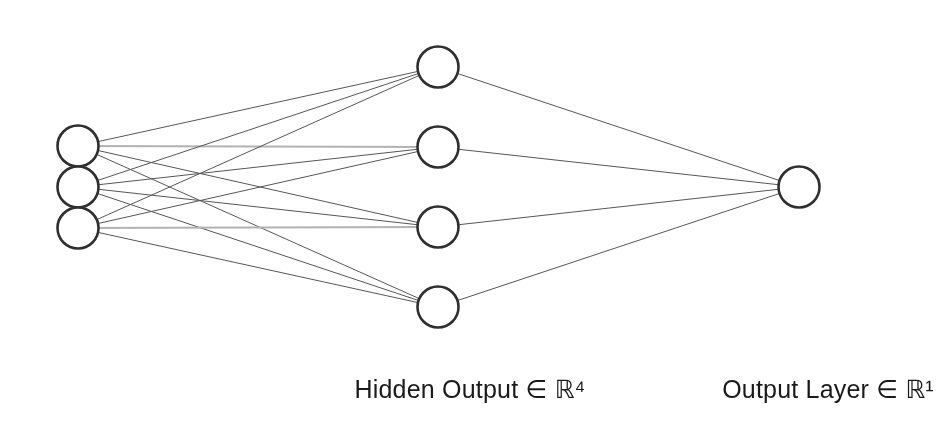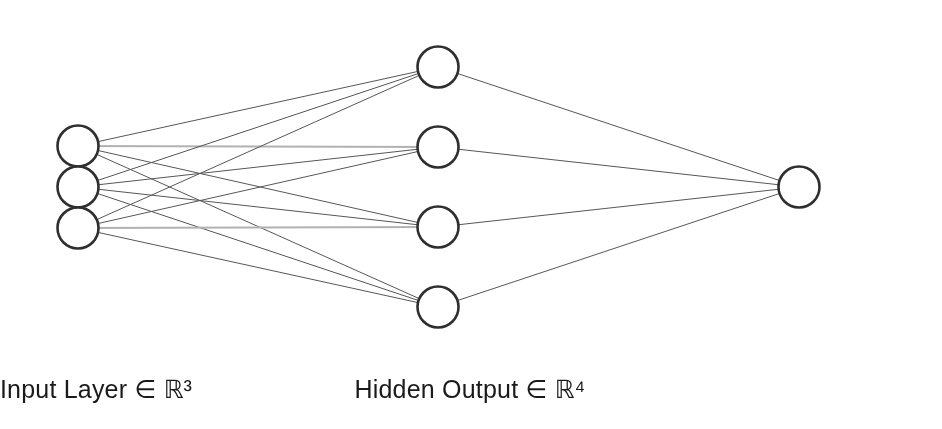--- a/index.html
+++ b/index.html
@@ -62,17 +62,17 @@
         <circle cx="78" cy="187" r="20.5" fill="#ffffff" stroke="#2f2f2f" stroke-width="2.6"></circle>
         <circle cx="78" cy="228" r="20.5" fill="#ffffff" stroke="#2f2f2f" stroke-width="2.6"></circle>
         <circle cx="438" cy="67" r="20.5" fill="#ffffff" stroke="#2f2f2f" stroke-width="2.6"></circle>
         <circle cx="438" cy="147" r="20.5" fill="#ffffff" stroke="#2f2f2f" stroke-width="2.6"></circle>
         <circle cx="438" cy="227" r="20.5" fill="#ffffff" stroke="#2f2f2f" stroke-width="2.6"></circle>
         <circle cx="438" cy="307" r="20.5" fill="#ffffff" stroke="#2f2f2f" stroke-width="2.6"></circle>
         <circle cx="799" cy="187" r="20.5" fill="#ffffff" stroke="#2f2f2f" stroke-width="2.6"></circle>
       </g>
     </svg>
 
-  <div class="layer-label label-input">Input Layer ∈ ℝ³</div>
 
   <div class="layer-label label-hidden">Hidden Output ∈ ℝ⁴</div>
 
+  <div class="layer-label label-output">Output Layer ∈ ℝ¹</div>
 </div>
 
 </body></html>

